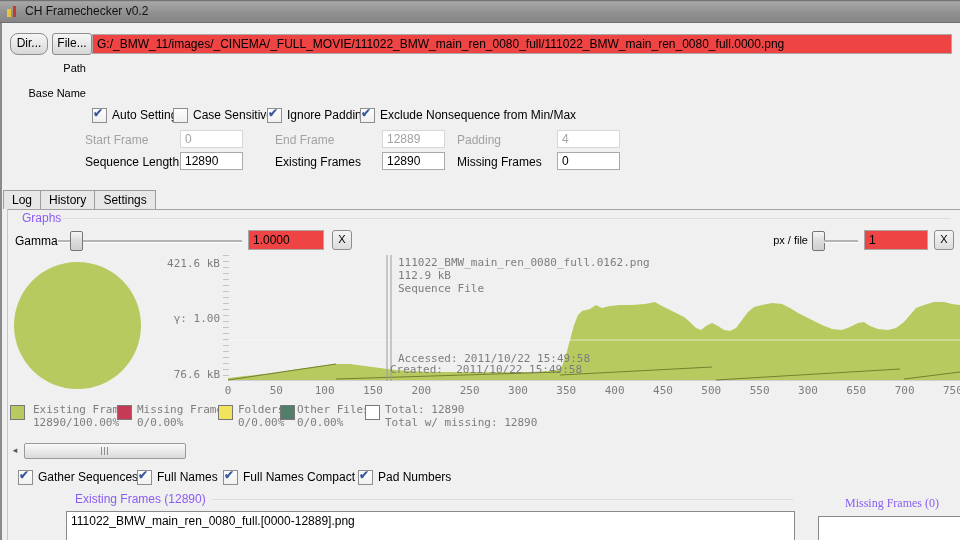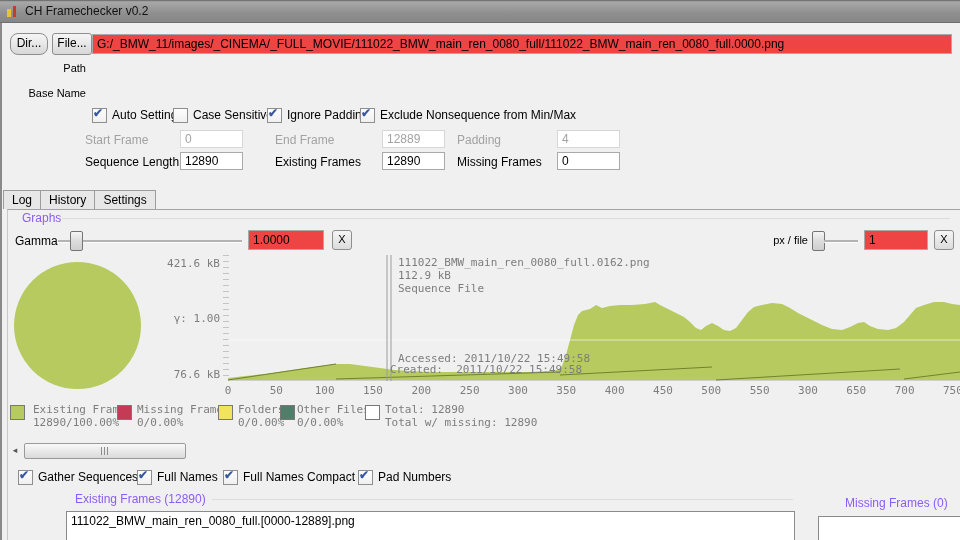--- a/index.html
+++ b/index.html
@@ -230,16 +230,16 @@
       </span>
     <span>Pad Numbers</span>
   </div>
 
   <div class="gtitle" style="left:75px;top:492px;">Existing Frames (12890)</div>
   <div class="grule" style="left:212px;top:499px;width:581px;"></div>
   <div class="listbox" style="left:66px;top:511px;width:727px;height:29px;" id="existing-list">
       <div class="item">111022_BMW_main_ren_0080_full.[0000-12889].png</div>
     </div>
 
-  <div class="gtitle" style="left:845px;top:496px;">Missing Frames (0)</div>
+  <div class="gtitle" style="left:845px;top:496px;font-family:Liberation Serif, serif;">Missing Frames (0)</div>
   <div class="listbox" style="left:818px;top:516px;width:150px;height:24px;" id="missing-list"></div>
 
 </div>
 
 </body></html>

